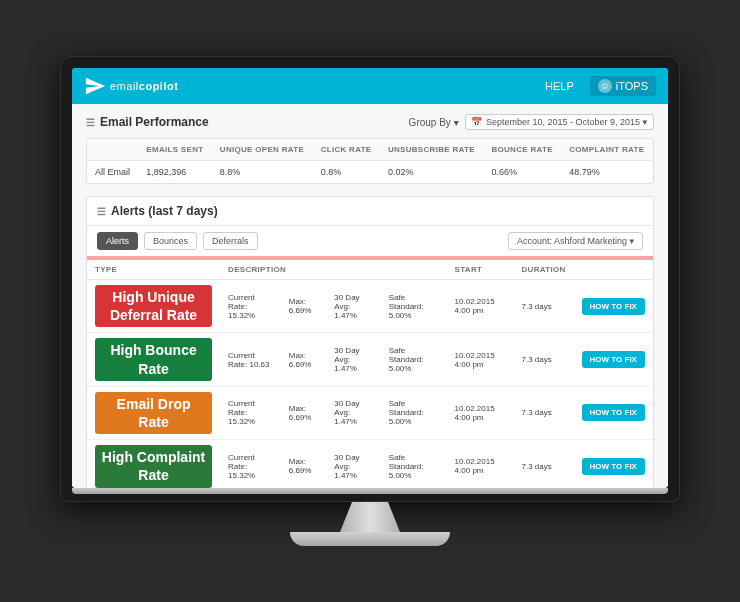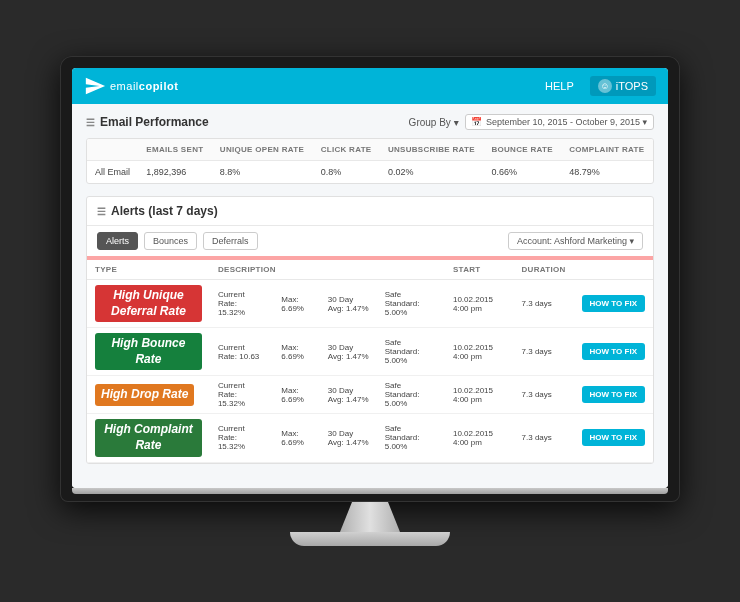--- a/index.html
+++ b/index.html
@@ -289,27 +289,26 @@
       color: #444;
       padding: 5px 8px;
       border-bottom: 1px solid #f0f0f0;
       vertical-align: middle;
     }
 
     .alert-type-badge {
       display: inline-block;
       padding: 3px 6px;
       border-radius: 3px;
-      font-size: 12px;
+      font-size: 14px;
       color: white;
       font-weight: bold;
       text-align: center;
       min-width: 60px;
       line-height: 1.3;
-      font-style: italic;
     }
 
     .badge-red { background: #d63535; }
     .badge-darkred { background: #15803d; }
     .badge-orange { background: #e07820; }
     .badge-green { background: #2a7a3a; }
 
     .how-to-fix-btn {
       background: #00b4d8;
       color: white;
@@ -470,21 +469,21 @@
     <td>30 Day Avg: 1.47%</td>
     <td>Safe Standard: 5.00%</td>
     <td>10.02.2015 4:00 pm</td>
     <td>7.3 days</td>
     <td>
       <button class="how-to-fix-btn">HOW TO FIX</button>
     </td>
   </tr>
                   <tr>
     <td>
-      <span class="alert-type-badge badge-orange">High Drop Rate</span>
+      <span class="alert-type-badge badge-orange">Email Drop Rate</span>
     </td>
     <td>Current Rate: 15.32%</td>
     <td>Max: 6.69%</td>
     <td>30 Day Avg: 1.47%</td>
     <td>Safe Standard: 5.00%</td>
     <td>10.02.2015 4:00 pm</td>
     <td>7.3 days</td>
     <td>
       <button class="how-to-fix-btn">HOW TO FIX</button>
     </td>

